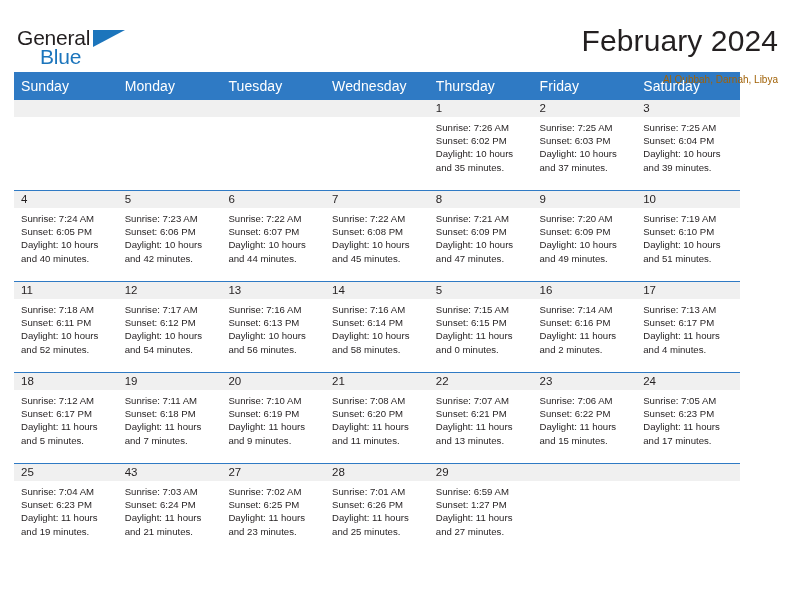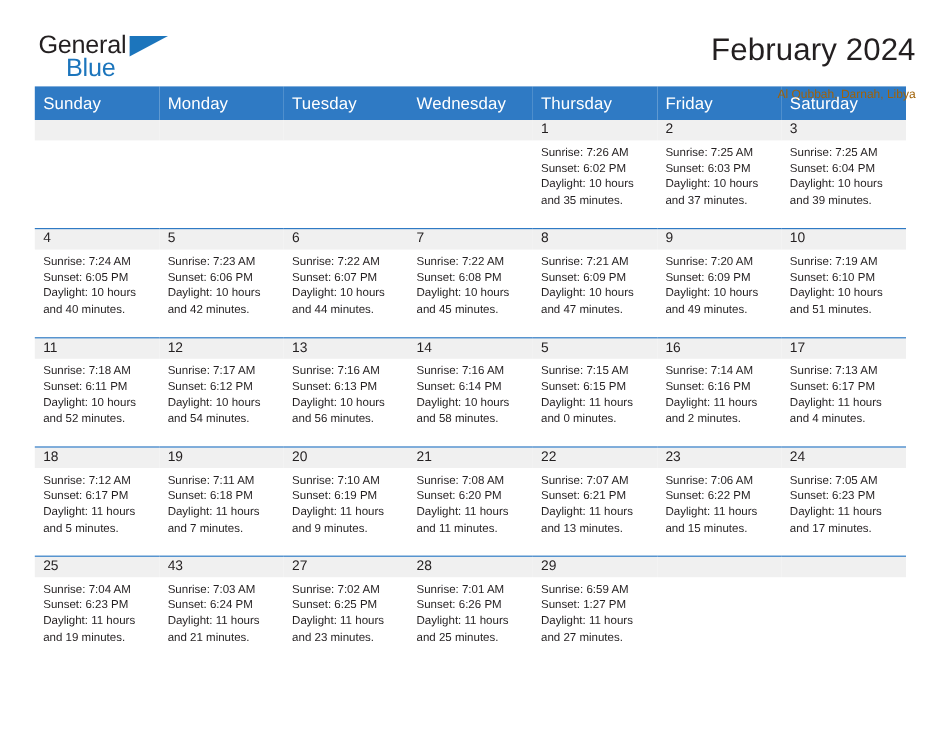--- a/index.html
+++ b/index.html
@@ -12,21 +12,21 @@
     height: 612px;
     font-family: "Liberation Sans", sans-serif;
     color: #231f20;
     overflow: hidden;
   }
   .page {
     position: relative;
     width: 792px;
     height: 612px;
     box-sizing: border-box;
-    padding: 0 29px;
+    padding: 0 14px;
   }
 
   
   .header {
     display: flex;
     align-items: flex-start;
     justify-content: space-between;
     height: 72px;
     padding-top: 26px;
     box-sizing: border-box;
@@ -63,21 +63,21 @@
     height: 0;
     border-left: 32px solid #1c75bc;
     border-bottom: 17px solid transparent;
     border-top: 0 solid transparent;
   }
   .titles {
     text-align: right;
     padding-top: 0px;
   }
   .cal-title {
-    font-size: 26px;
+    font-size: 30px;
     color: #231f20;
     line-height: 30px;
     font-weight: normal;
     letter-spacing: 0.1px;
   }
   .cal-subtitle {
     font-size: 10px;
     color: #a16207;
     line-height: 20px;
     margin-top: 14px;

